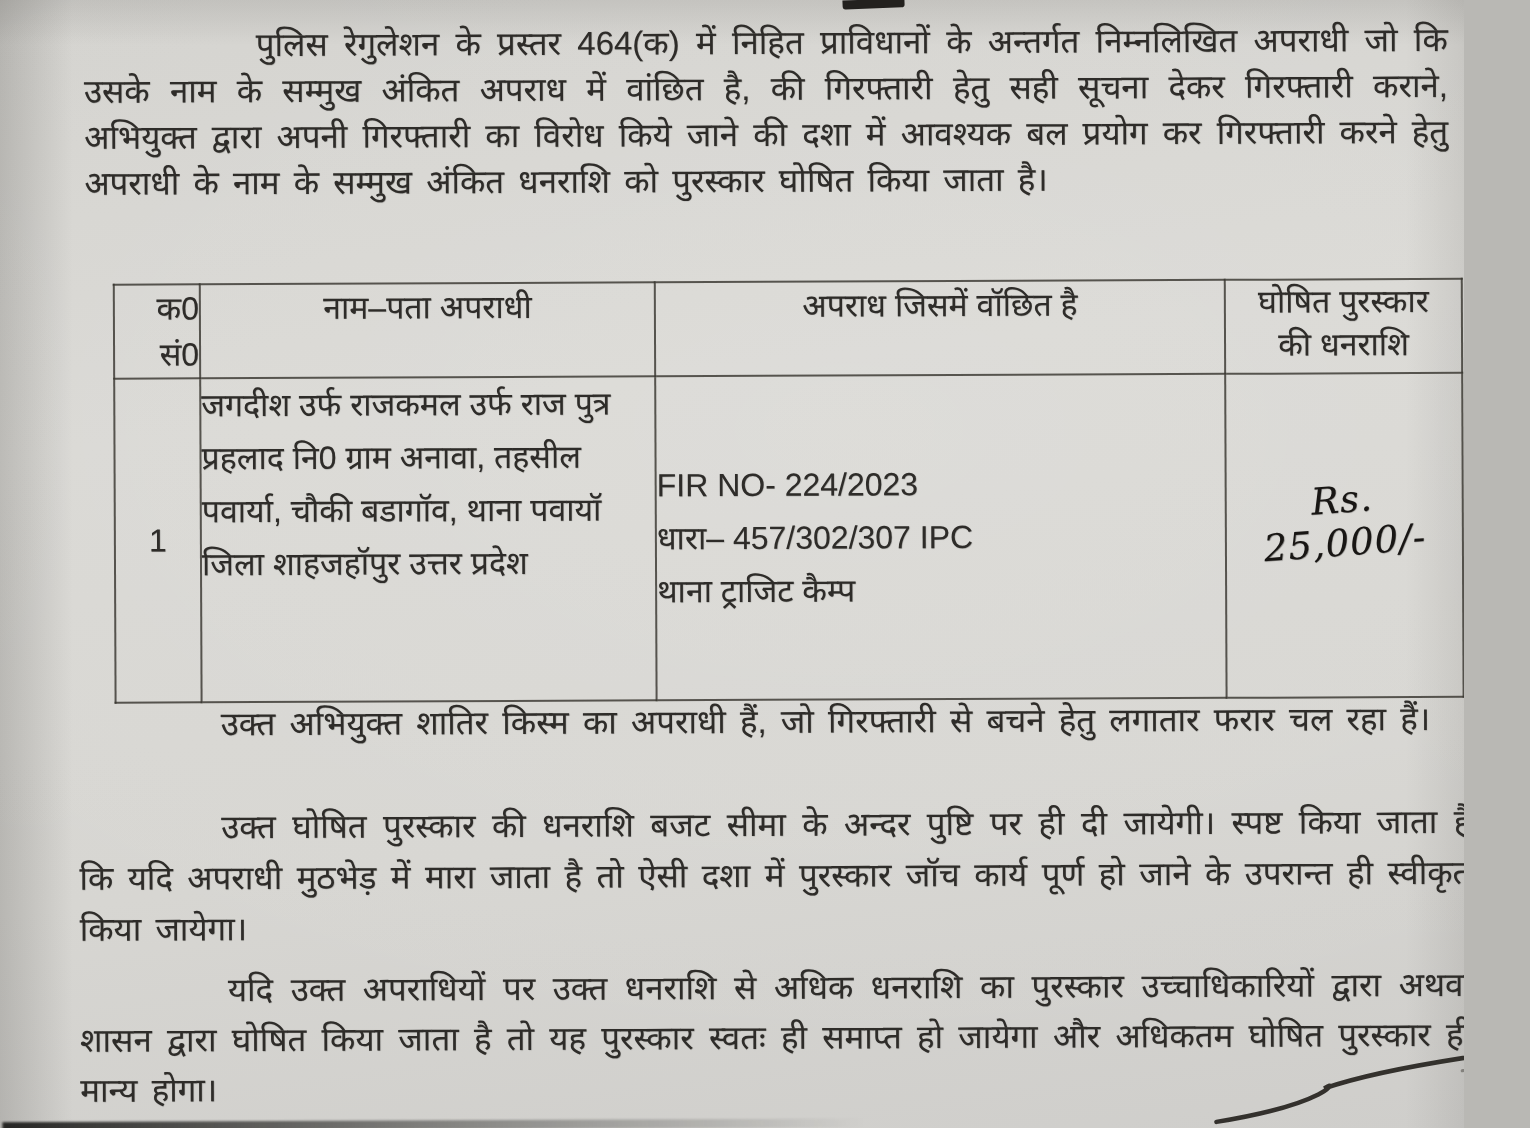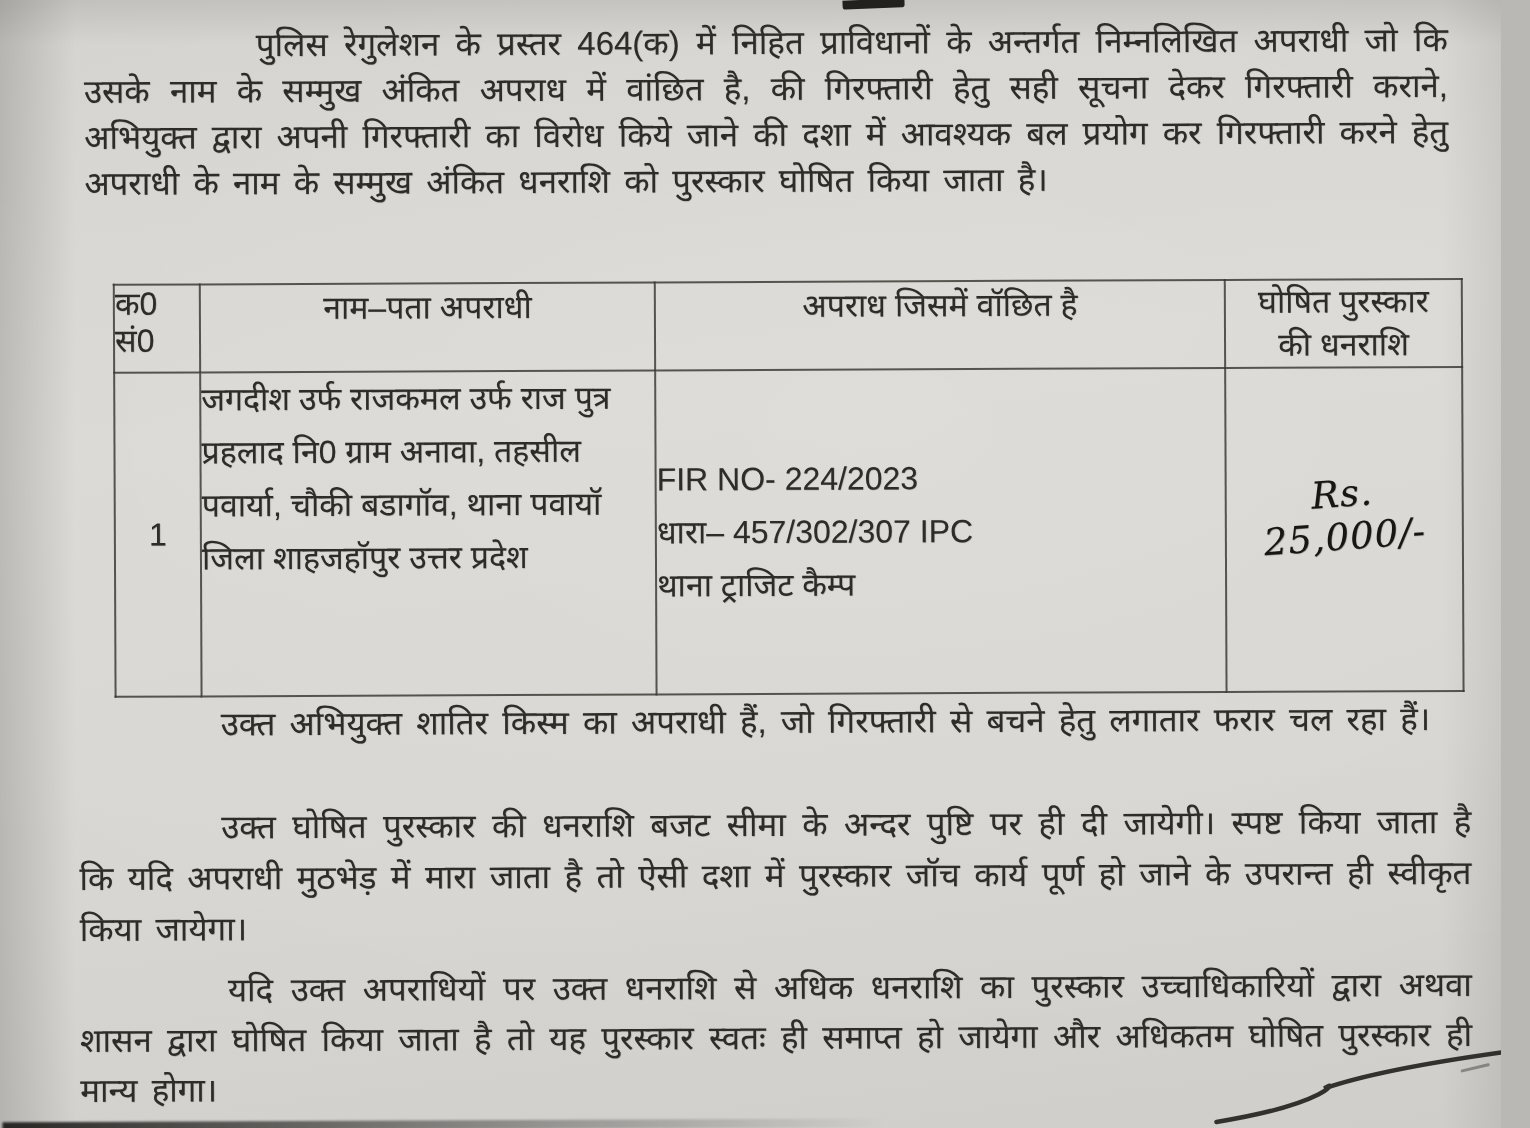--- a/index.html
+++ b/index.html
@@ -16,21 +16,20 @@
     height: 1128px;
     background:
       radial-gradient(130% 95% at 58% 38%, rgba(255,255,255,0.10), rgba(0,0,0,0) 62%),
       linear-gradient(to right, rgba(58,56,52,0.20), rgba(0,0,0,0) 5%),
       linear-gradient(to left, rgba(58,56,52,0.10), rgba(0,0,0,0) 4%),
       linear-gradient(to bottom, rgba(58,56,52,0.12), rgba(0,0,0,0) 4%),
       linear-gradient(173deg, #d4d3cf 0%, #dad9d5 35%, #d7d6d2 70%, #cfcecb 100%);
     font-family: "Liberation Sans", "DejaVu Sans", sans-serif;
     color: #2e2c29;
     overflow: hidden;
-    padding-left: 37px;
   }
   .scan {
     position: absolute;
     inset: 0;
     transform: rotate(-0.25deg);
   }
   .ink { text-shadow: 0.4px 0.4px 0.7px rgba(46,44,41,0.38); }
 
   .para {
     position: absolute;
@@ -54,21 +53,21 @@
   }
   .reward-table th, .reward-table td {
     border: 2px solid rgba(56,54,48,0.82);
     font-weight: normal;
     font-size: 32px;
     padding: 0;
   }
   .reward-table thead tr { height: 80px; }
   .reward-table tbody tr { height: 324px; }
 
-  .th-serial  { text-align: left; vertical-align: top; padding-top: 5px; white-space: pre-line; line-height: 37px; }
+  .th-serial  { text-align: right; vertical-align: top; padding-top: 5px; white-space: pre-line; line-height: 46px; }
   .th-name    { text-align: center; vertical-align: top; padding-top: 8px; }
   .th-crime   { text-align: center; vertical-align: top; padding-top: 8px; }
   .th-reward  { text-align: center; vertical-align: top; padding-top: 6px; white-space: pre-line; line-height: 43px; }
 
   .td-serial  { text-align: center; vertical-align: middle; font-size: 30px; }
   .td-name    { vertical-align: top; padding: 12px 26px 0 36px; line-height: 53px; text-align: left; }
   .td-crime   { vertical-align: middle; padding-left: 30px; line-height: 53px; }
   .td-reward  { vertical-align: middle; text-align: center; }
 
   .handwriting {

